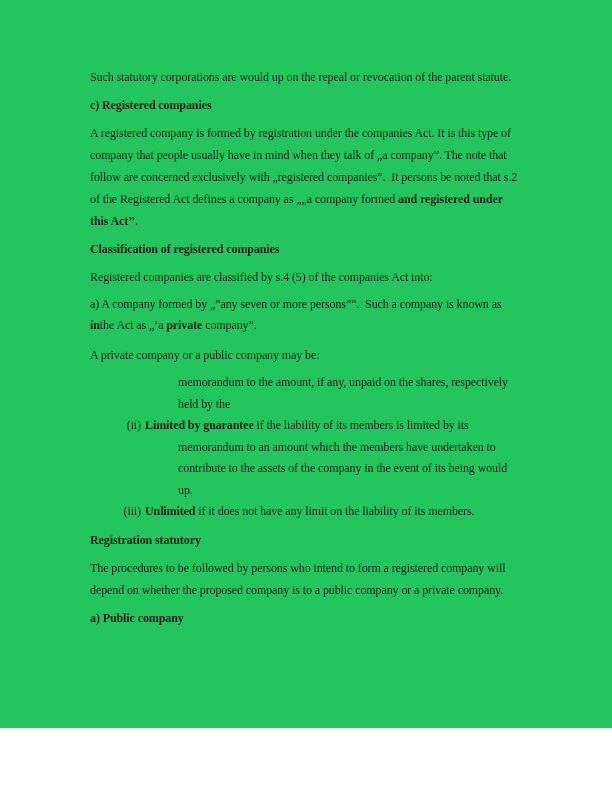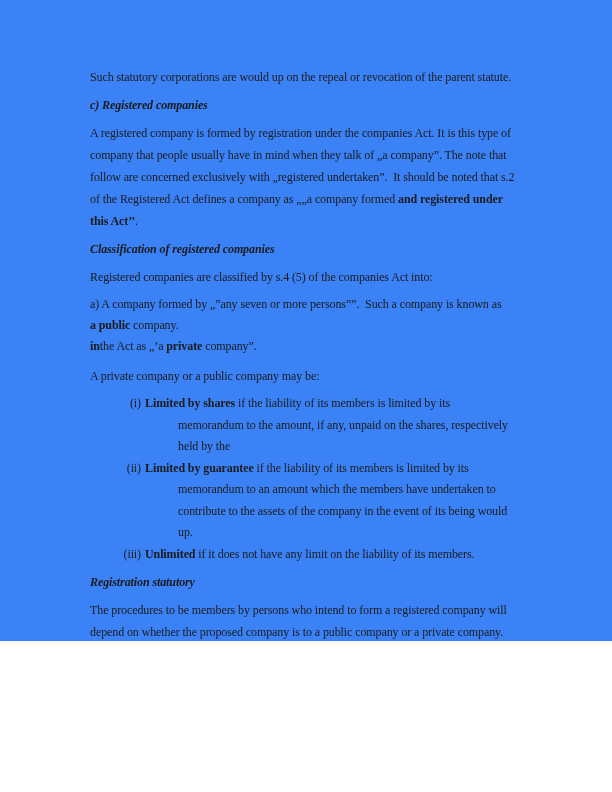--- a/index.html
+++ b/index.html
@@ -3,35 +3,35 @@
 <meta charset="utf-8">
 <style>
   html, body {
     margin: 0;
     padding: 0;
     background: #ffffff;
   }
   .page {
     position: relative;
     width: 612px;
-    height: 641px;
-    background: #3b82f6;
+    height: 728px;
+    background: #22c55e;
     color: #1b1b1b;
     font-family: "Liberation Serif", "DejaVu Serif", serif;
     font-size: 12px;
     overflow: hidden;
   }
   .content {
     position: absolute;
     left: 90px;
     top: 66px;
     width: 432px;
   }
   .block { margin: 0 0 6px 0; }
-  .heading { margin-top: 2px; font-weight: bold; font-style: italic; }
+  .heading { margin-top: 2px; font-weight: bold; }
   .line {
     white-space: pre;
     line-height: 22px;
     letter-spacing: -0.1px;
   }
   .tight { margin-bottom: 8px; }
   .tight .line { line-height: 21px; }
   .list .line { line-height: 21.5px; }
   .run.bold { font-weight: bold; }
   .marker {
@@ -56,59 +56,57 @@
   <div class="content">
       <div class="block paragraph">
         <div class="line"><span class="run">Such statutory corporations are would up on the repeal or revocation of the parent statute.</span></div>
       </div>
       <div class="block heading">
         <div class="line"><span class="run bold">c) Registered companies</span></div>
       </div>
       <div class="block paragraph">
         <div class="line"><span class="run">A registered company is formed by registration under the companies Act. It is this type of</span></div>
         <div class="line"><span class="run">company that people usually have in mind when they talk of „a company”. The note that</span></div>
-        <div class="line"><span class="run">follow are concerned exclusively with „registered undertaken”.  It should be noted that s.2</span></div>
+        <div class="line"><span class="run">follow are concerned exclusively with „registered companies”.  It persons be noted that s.2</span></div>
         <div class="line"><span class="run">of the Registered Act defines a company as „„a company formed </span><span class="run bold">and registered under</span></div>
         <div class="line"><span class="run bold">this Act’’</span><span class="run">.</span></div>
       </div>
       <div class="block heading">
         <div class="line"><span class="run bold">Classification of registered companies</span></div>
       </div>
       <div class="block paragraph">
         <div class="line"><span class="run">Registered companies are classified by s.4 (5) of the companies Act into:</span></div>
       </div>
       <div class="block paragraph tight">
         <div class="line"><span class="run">a) A company formed by „”any seven or more persons””.  Such a company is known as</span></div>
-        <div class="line"><span class="run bold">a public</span><span class="run"> company.</span></div>
         <div class="line"><span class="run bold">in</span><span class="run">the Act as „’a </span><span class="run bold">private</span><span class="run"> company”.</span></div>
       </div>
       <div class="block paragraph">
         <div class="line"><span class="run">A private company or a public company may be:</span></div>
       </div>
       <div class="block list">
         <div class="list-item">
-          <div class="line first"><span class="marker">(i)</span><span class="run bold">Limited by shares</span><span class="run"> if the liability of its members is limited by its</span></div>
           <div class="line hang"><span class="run">memorandum to the amount, if any, unpaid on the shares, respectively</span></div>
           <div class="line hang"><span class="run">held by the</span></div>
         </div>
         <div class="list-item">
           <div class="line first"><span class="marker">(ii)</span><span class="run bold">Limited by guarantee</span><span class="run"> if the liability of its members is limited by its</span></div>
           <div class="line hang"><span class="run">memorandum to an amount which the members have undertaken to</span></div>
           <div class="line hang"><span class="run">contribute to the assets of the company in the event of its being would</span></div>
           <div class="line hang"><span class="run">up.</span></div>
         </div>
         <div class="list-item">
           <div class="line first"><span class="marker">(iii)</span><span class="run bold">Unlimited</span><span class="run"> if it does not have any limit on the liability of its members.</span></div>
         </div>
       </div>
       <div class="block heading">
         <div class="line"><span class="run bold">Registration statutory</span></div>
       </div>
       <div class="block paragraph">
-        <div class="line"><span class="run">The procedures to be members by persons who intend to form a registered company will</span></div>
+        <div class="line"><span class="run">The procedures to be followed by persons who intend to form a registered company will</span></div>
         <div class="line"><span class="run">depend on whether the proposed company is to a public company or a private company.</span></div>
       </div>
       <div class="block heading">
         <div class="line"><span class="run bold">a) Public company</span></div>
       </div>
     </div>
   <div class="page-number">7</div>
 </div>
 
 </body></html>

